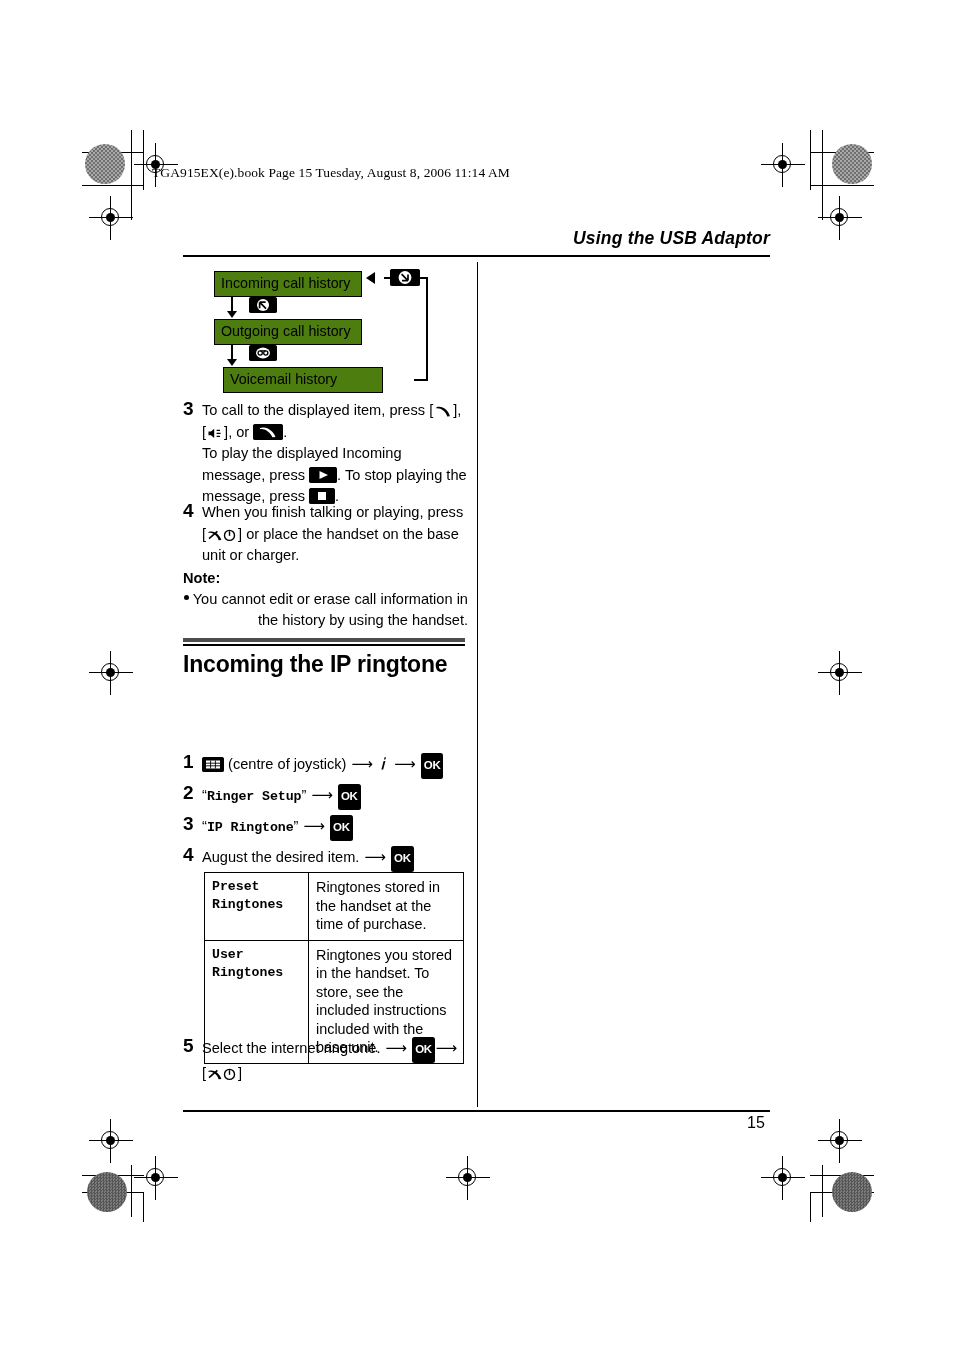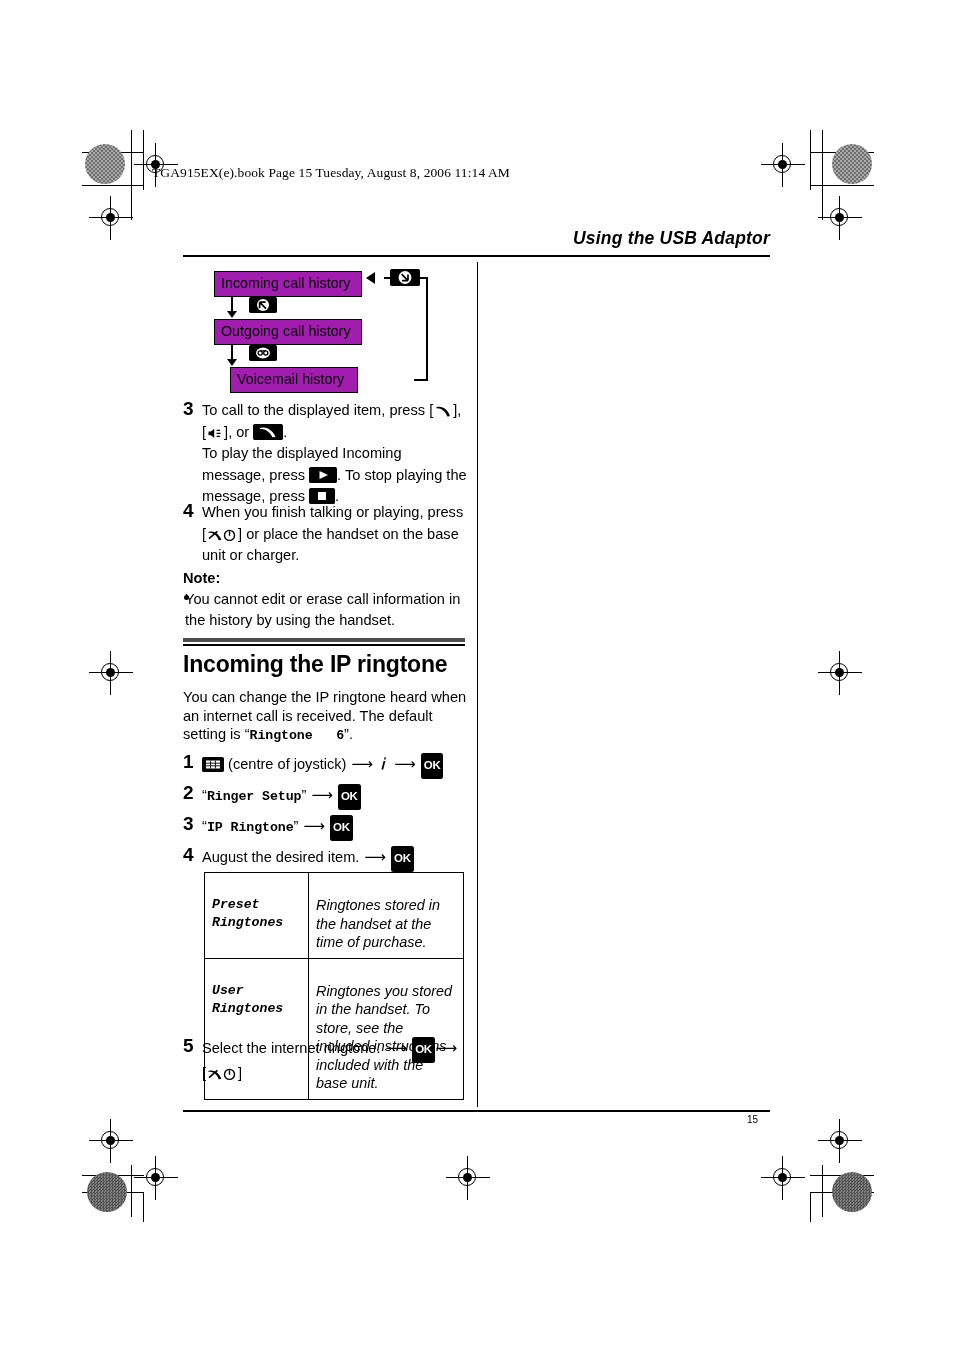--- a/index.html
+++ b/index.html
@@ -93,38 +93,38 @@
   }
   .colrule {
     position: absolute;
     left: 477px; top: 262px;
     width: 1.4px; height: 845px;
     background: #000;
   }
   .pagenum {
     position: absolute;
     left: 747px; top: 1114px;
-    font-size: 10px;
+    font-size: 16px;
   }
 
   
   .flow { position: absolute; left: 214px; top: 269px; width: 250px; height: 126px; }
   .fbox {
     position: absolute;
     border: 1.4px solid #000;
     box-sizing: border-box;
     font-size: 14.3px;
     padding: 2px 6px 3px 6px;
-    background: #a21caf;
+    background: #4d7c0f;
     white-space: nowrap;
     line-height: 19px;
   }
   .fbox.b1 { left: 0;  top: 2px;  width: 148px; }
   .fbox.b2 { left: 0;  top: 50px; width: 148px; }
-  .fbox.b3 { left: 16px;  top: 98px; width: 128px; }
+  .fbox.b3 { left: 9px;  top: 98px; width: 160px; }
 
   .arrowdown {
     position: absolute;
     left: 17px;
     width: 2px; height: 17px;
     background: #000;
   }
   .arrowdown::after {
     content: "";
     position: absolute;
@@ -194,21 +194,21 @@
   .notebullet {
     position: absolute; left: 183px;
     width: 285px;
     font-size: 14.6px;
     line-height: 21px;
   }
   .notebullet .dot {
     position: absolute; left: 1px; top: 6px;
     width: 5px; height: 5px; border-radius: 50%; background: #000;
   }
-  .notebullet .txt { margin-left: 2px; display: block; }
+  .notebullet .txt { margin-left: 2px; display: block; text-align: right; }
 
   
   .sect { position: absolute; left: 183px; top: 638px; width: 282px; }
   .sect .bar-thick { width: 282px; height: 4px; background: #4d4d4d; }
   .sect .bar-thin  { width: 282px; height: 1.6px; background: #000; margin-top: 2px; }
   .sect h2 {
     margin: 5px 0 0 0;
     font-size: 23px;
     font-weight: bold;
     letter-spacing: -0.2px;
@@ -232,24 +232,23 @@
   .rtable {
     position: absolute;
     left: 204px; top: 872px;
     width: 260px;
     border-collapse: collapse;
     table-layout: fixed;
   }
   .rtable td {
     border: 1.4px solid #000;
     vertical-align: top;
-    padding: 23px 6px 6px 7px;
+    padding: 5px 6px 6px 7px;
     font-size: 14.4px;
     line-height: 18.5px;
-    font-style: italic;
   }
   .rtable td.k {
     width: 90px;
     font-family: "Liberation Mono", monospace;
     font-size: 13.2px;
     font-weight: bold;
     line-height: 18px;
     white-space: pre-line;
   }
 
@@ -415,23 +414,20 @@
     <span class="dot"></span>
     <span class="txt">You cannot edit or erase call information in the history by using the handset.</span>
   </div>
 
   <div class="sect">
     <div class="bar-thick"></div>
     <div class="bar-thin"></div>
     <h2>Incoming the IP ringtone</h2>
   </div>
 
-  <div class="intro">
-    <span>You can change the IP ringtone heard when an internet call is received. The default setting is “</span><span class="mono">Ringtone   6</span><span>”.</span>
-  </div>
 
   <div class="step" style="top:753px;">
     <span class="num">1</span>
     <div class="body">
       <span class="key" style="width:22px; height:15px; padding:0;"><svg width="22" height="15" viewBox="0 0 22 15">
             <rect width="22" height="15" rx="2.5" fill="#000"></rect>
             <rect x="4" y="3.5" width="14" height="8" fill="#fff"></rect>
             <path d="M4 6.2 H18 M4 8.8 H18 M8.6 3.5 V11.5 M13.4 3.5 V11.5" stroke="#000" stroke-width="0.9"></path>
           </svg></span>
       <span>(centre of joystick)</span>

